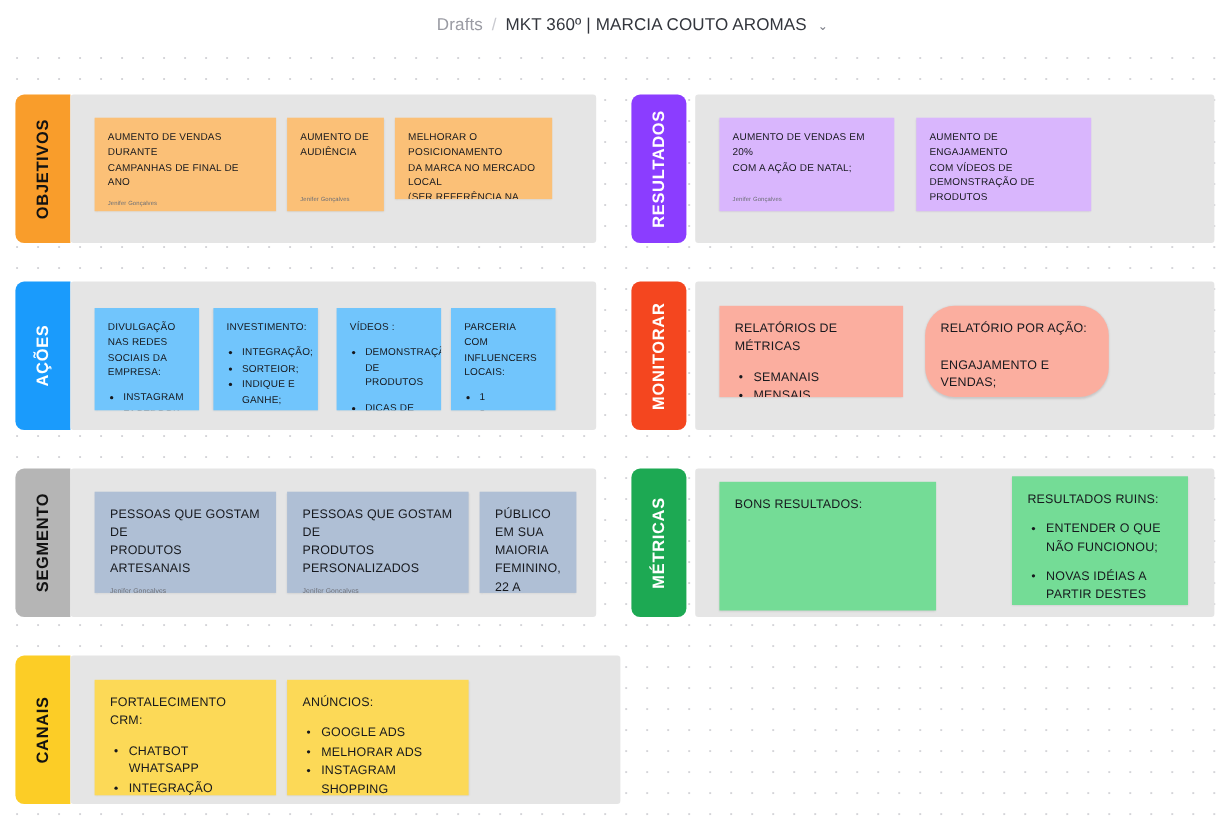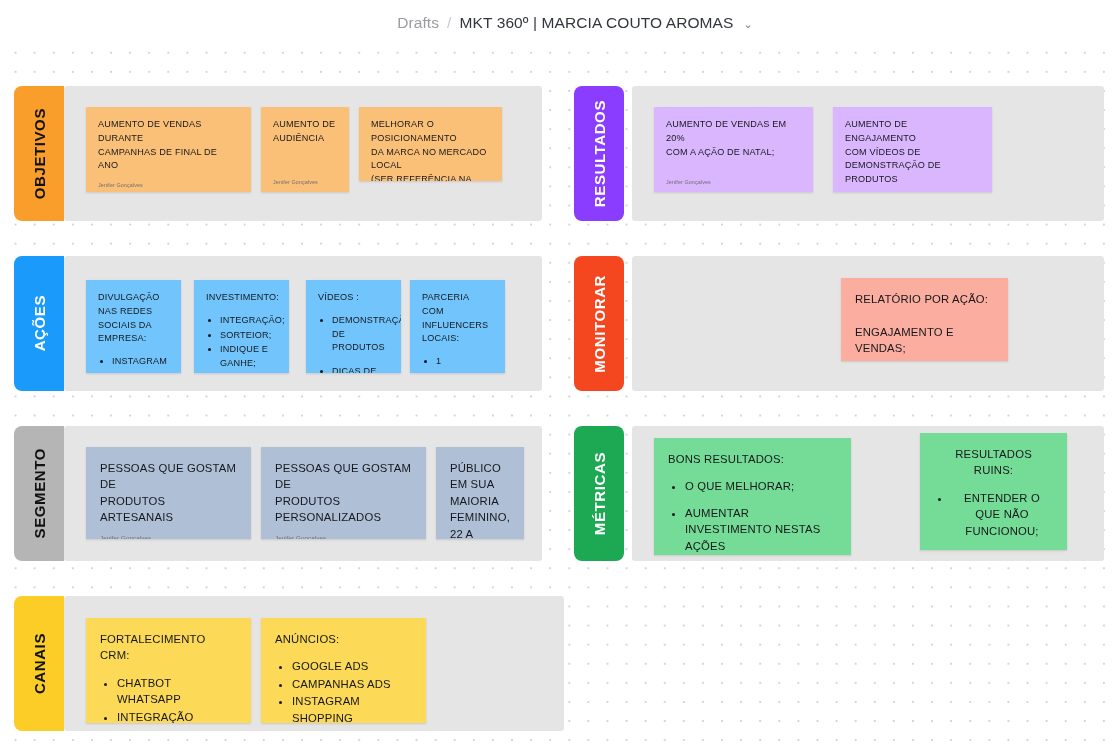--- a/index.html
+++ b/index.html
@@ -240,21 +240,29 @@
 
       </div>
     </div>
   </div>
 
   <div class="row" style="left:574px; top:210px; width:530px; height:135px;">
     <div class="tab all-round" style="background:#F4461F; height:135px; color:#ffffff;">
       <span>MONITORAR</span>
     </div>
     <div class="panel" style="width:472px; margin-left:8px;">
-      <div class="card big" style="left:209px; top:22px; width:167px; height:83px; background:#FBAE9F;">
+      <div class="card big" style="left:22px; top:22px; width:167px; height:83px; background:#FBAE9F;">
+        <div class="card-title">RELATÓRIOS  DE MÉTRICAS</div>
+        <ul>
+          <li>SEMANAIS</li>
+          <li>MENSAIS</li>
+        </ul>
+
+      </div>
+      <div class="card big" style="left:209px; top:22px; width:167px; height:83px; background:#FBAE9F;border-radius:27px;">
         <div class="card-title">RELATÓRIO POR AÇÃO:
 
 ENGAJAMENTO E VENDAS;</div>
         <div class="author">Jenifer Gonçalves</div>
       </div>
     </div>
   </div>
 
   <div class="row" style="left:14px; top:380px; width:550px; height:135px;">
     <div class="tab left-round" style="background:#B5B5B5; height:135px;">
@@ -281,27 +289,23 @@
     </div>
   </div>
 
   <div class="row" style="left:574px; top:380px; width:530px; height:135px;">
     <div class="tab all-round" style="background:#1DA953; height:135px; color:#ffffff;">
       <span>MÉTRICAS</span>
     </div>
     <div class="panel" style="width:472px; margin-left:8px;">
       <div class="card big spaced" style="left:22px; top:12px; width:197px; height:117px; background:#74DC96;">
         <div class="card-title">BONS RESULTADOS:</div>
-        <ul>
-          <li>O QUE MELHORAR;</li>
-          <li>AUMENTAR INVESTIMENTO NESTAS AÇÕES</li>
-        </ul>
-
-      </div>
-      <div class="card big spaced" style="left:288px; top:7px; width:147px; height:117px; background:#74DC96;text-align:center;">
+
+      </div>
+      <div class="card big spaced" style="left:288px; top:7px; width:160px; height:117px; background:#74DC96;">
         <div class="card-title">RESULTADOS RUINS:</div>
         <ul>
           <li>ENTENDER O QUE NÃO FUNCIONOU;</li>
           <li>NOVAS IDÉIAS A PARTIR DESTES RESULTADOS.</li>
         </ul>
 
       </div>
     </div>
   </div>
 
@@ -315,21 +319,21 @@
         <ul>
           <li>CHATBOT WHATSAPP</li>
           <li>INTEGRAÇÃO CHATBOT COM FACEBOOK E INSTAGRAM</li>
         </ul>
 
       </div>
       <div class="card big" style="left:197px; top:22px; width:165px; height:105px; background:#FCD957;">
         <div class="card-title">ANÚNCIOS:</div>
         <ul>
           <li>GOOGLE ADS</li>
-          <li>CAMPANHAS ADS</li>
+          <li>MELHORAR ADS</li>
           <li>INSTAGRAM SHOPPING</li>
         </ul>
 
       </div>
     </div>
   </div>
 
 </div>
 
 </body></html>

